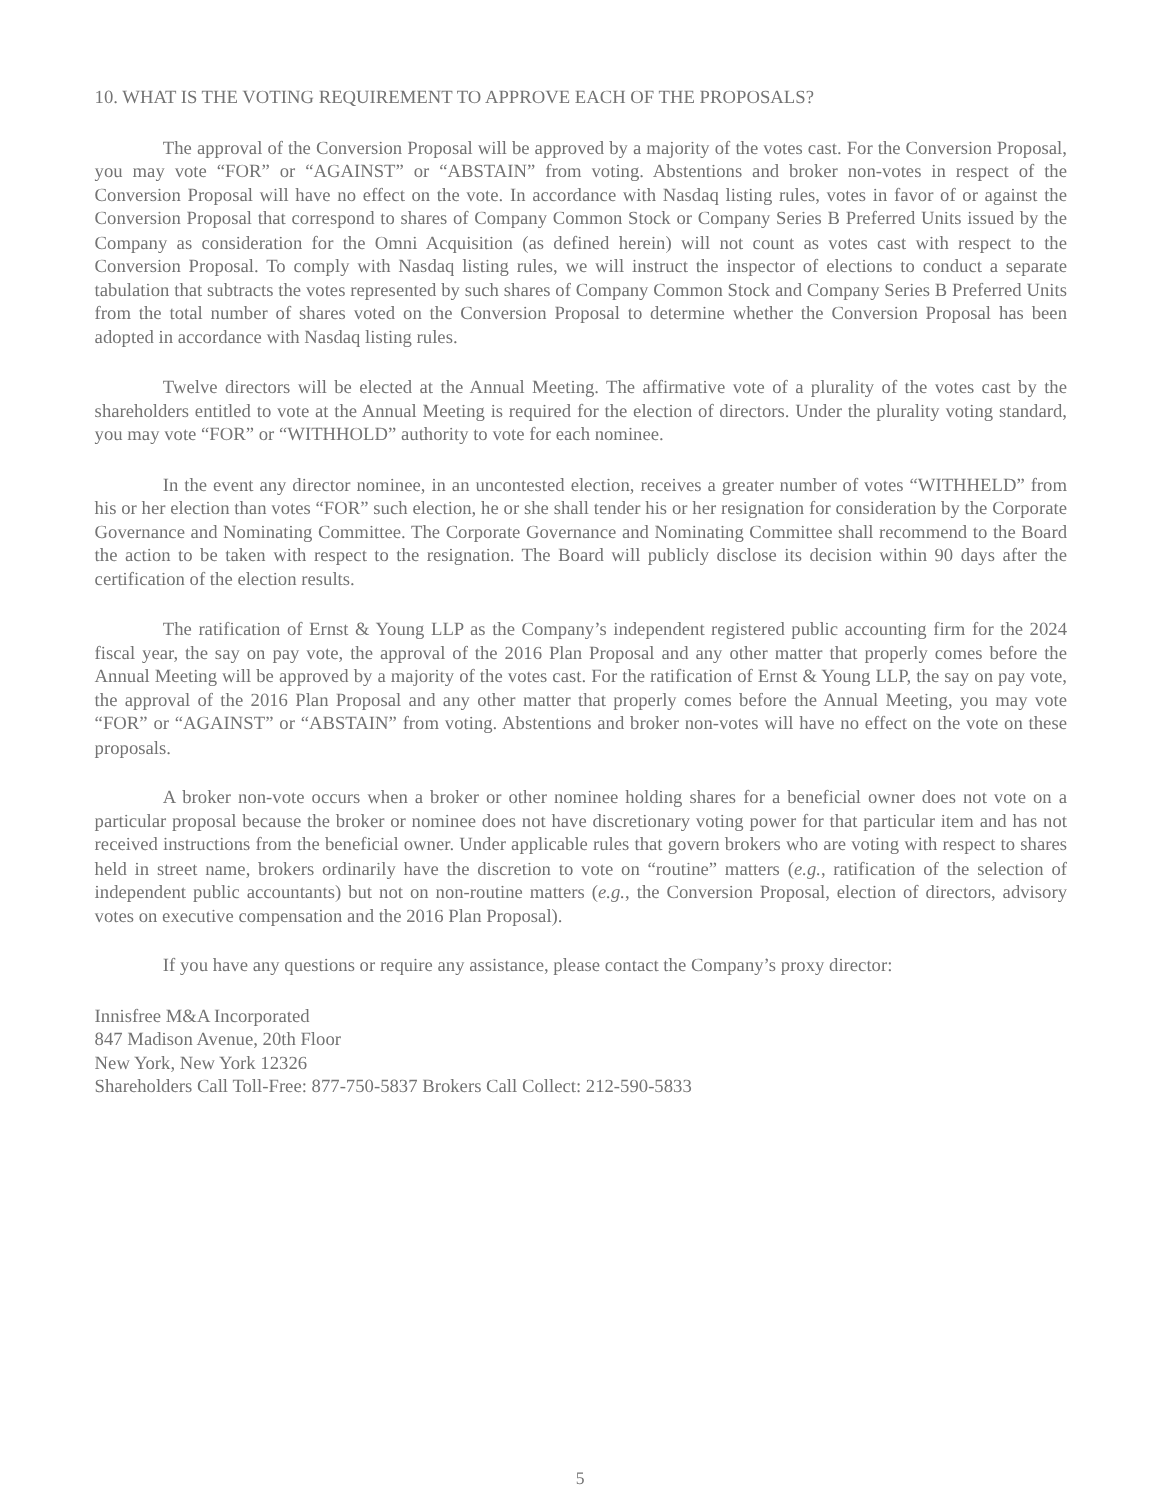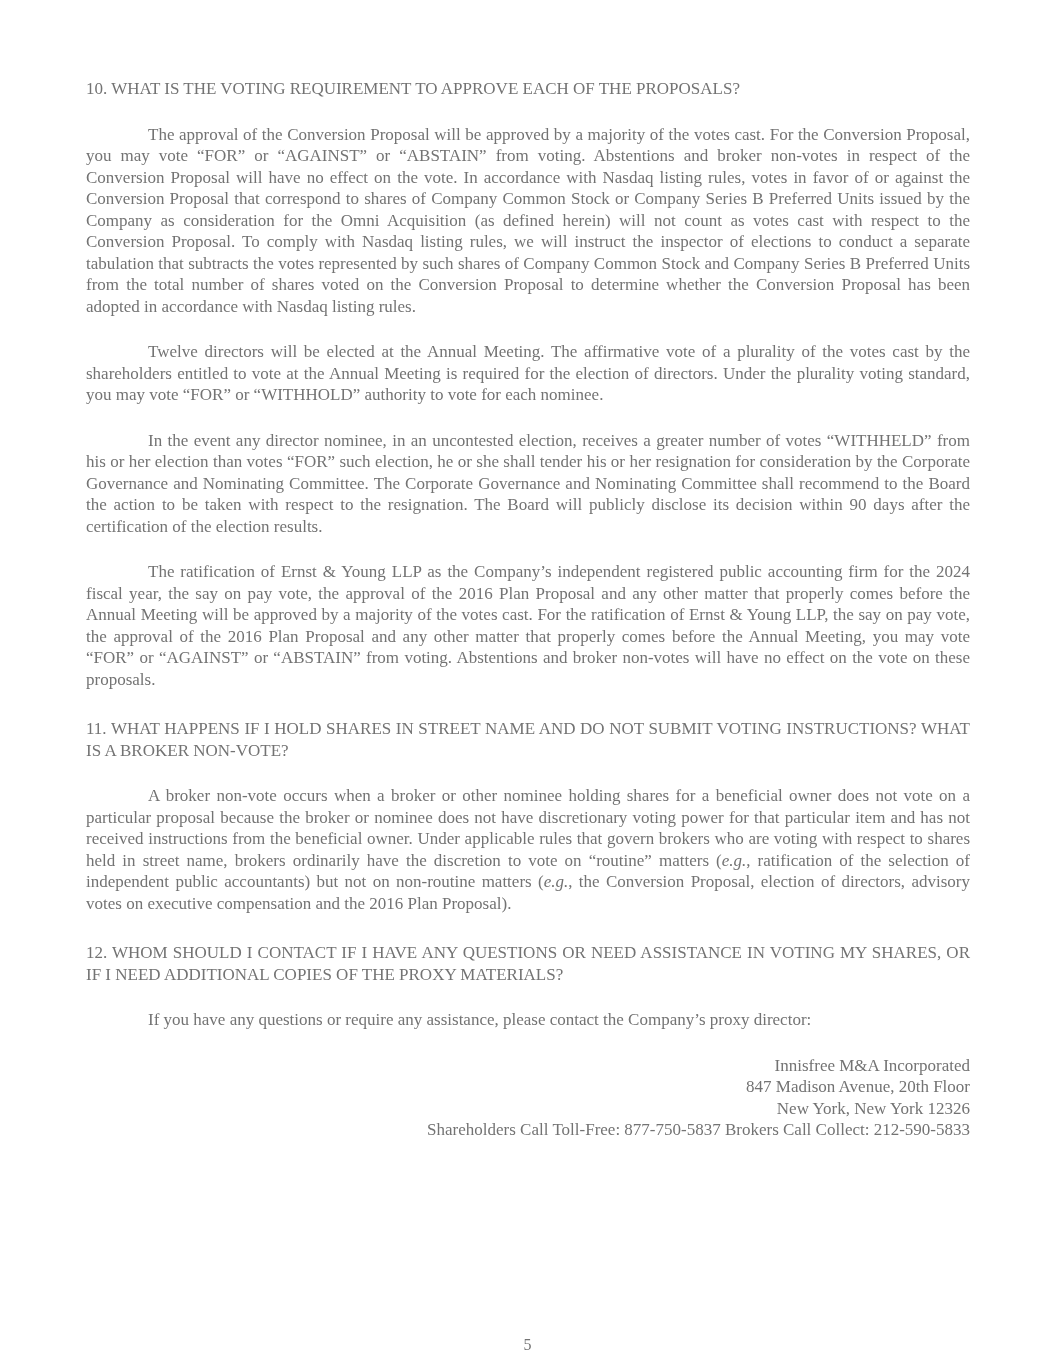--- a/index.html
+++ b/index.html
@@ -27,21 +27,21 @@
     font-weight: normal;
     text-align: justify;
     margin: 28px 0 24px 0;
   }
   .doc-page p {
     margin: 0 0 24px 0;
     text-align: justify;
     text-indent: 62px;
   }
   .contact-block {
-    text-align: right;
+    text-align: left;
     margin: 0 0 24px 0;
   }
   .contact-block div {
     line-height: 21.5px;
   }
   .page-number {
     position: absolute;
     top: 1322px;
     left: 0;
     right: 0;
@@ -57,25 +57,23 @@
   <h2>10. WHAT IS THE VOTING REQUIREMENT TO APPROVE EACH OF THE PROPOSALS?</h2>
 
   <p>The approval of the Conversion Proposal will be approved by a majority of the votes cast.  For the Conversion Proposal, you may vote “FOR” or “AGAINST” or “ABSTAIN” from voting.  Abstentions and broker non-votes in respect of the Conversion Proposal will have no effect on the vote.  In accordance with Nasdaq listing rules, votes in favor of or against the Conversion Proposal that correspond to shares of Company Common Stock or Company Series B Preferred Units issued by the Company as consideration for the Omni Acquisition (as defined herein) will not count as votes cast with respect to the Conversion Proposal.  To comply with Nasdaq listing rules, we will instruct the inspector of elections to conduct a separate tabulation that subtracts the votes represented by such shares of Company Common Stock and Company Series B Preferred Units from the total number of shares voted on the Conversion Proposal to determine whether the Conversion Proposal has been adopted in accordance with Nasdaq listing rules.</p>
 
   <p>Twelve directors will be elected at the Annual Meeting. The affirmative vote of a plurality of the votes cast by the shareholders entitled to vote at the Annual Meeting is required for the election of directors. Under the plurality voting standard, you may vote “FOR” or “WITHHOLD” authority to vote for each nominee.</p>
 
   <p>In the event any director nominee, in an uncontested election, receives a greater number of votes “WITHHELD” from his or her election than votes “FOR” such election, he or she shall tender his or her resignation for consideration by the Corporate Governance and Nominating Committee. The Corporate Governance and Nominating Committee shall recommend to the Board the action to be taken with respect to the resignation. The Board will publicly disclose its decision within 90 days after the certification of the election results.</p>
 
   <p>The ratification of Ernst &amp; Young LLP as the Company’s independent registered public accounting firm for the 2024 fiscal year, the say on pay vote, the approval of the 2016 Plan Proposal and any other matter that properly comes before the Annual Meeting will be approved by a majority of the votes cast. For the ratification of Ernst &amp; Young LLP, the say on pay vote, the approval of the 2016 Plan Proposal and any other matter that properly comes before the Annual Meeting, you may vote “FOR” or “AGAINST” or “ABSTAIN” from voting. Abstentions and broker non-votes will have no effect on the vote on these proposals.</p>
 
-  <h2>11. WHAT HAPPENS IF I HOLD SHARES IN STREET NAME AND DO NOT SUBMIT VOTING INSTRUCTIONS? WHAT IS A BROKER NON-VOTE?</h2>
 
   <p><span>A broker non-vote occurs when a broker or other nominee holding shares for a beneficial owner does not vote on a particular proposal because the broker or nominee does not have discretionary voting power for that particular item and has not received instructions from the beneficial owner. Under applicable rules that govern brokers who are voting with respect to shares held in street name, brokers ordinarily have the discretion to vote on “routine” matters (</span><i>e.g.</i><span>, ratification of the selection of independent public accountants) but not on non-routine matters (</span><i>e.g.</i><span>, the Conversion Proposal, election of directors, advisory votes on executive compensation and the 2016 Plan Proposal).</span></p>
 
-  <h2>12. WHOM SHOULD I CONTACT IF I HAVE ANY QUESTIONS OR NEED ASSISTANCE IN VOTING MY SHARES, OR IF I NEED ADDITIONAL COPIES OF THE PROXY MATERIALS?</h2>
 
   <p>If you have any questions or require any assistance, please contact the Company’s proxy director:</p>
 
   <div class="contact-block">
     <div>Innisfree M&amp;A Incorporated</div>
     <div>847 Madison Avenue, 20th Floor</div>
     <div>New York, New York 12326</div>
     <div>Shareholders Call Toll-Free: 877-750-5837 Brokers Call Collect: 212-590-5833</div>
   </div>
 

